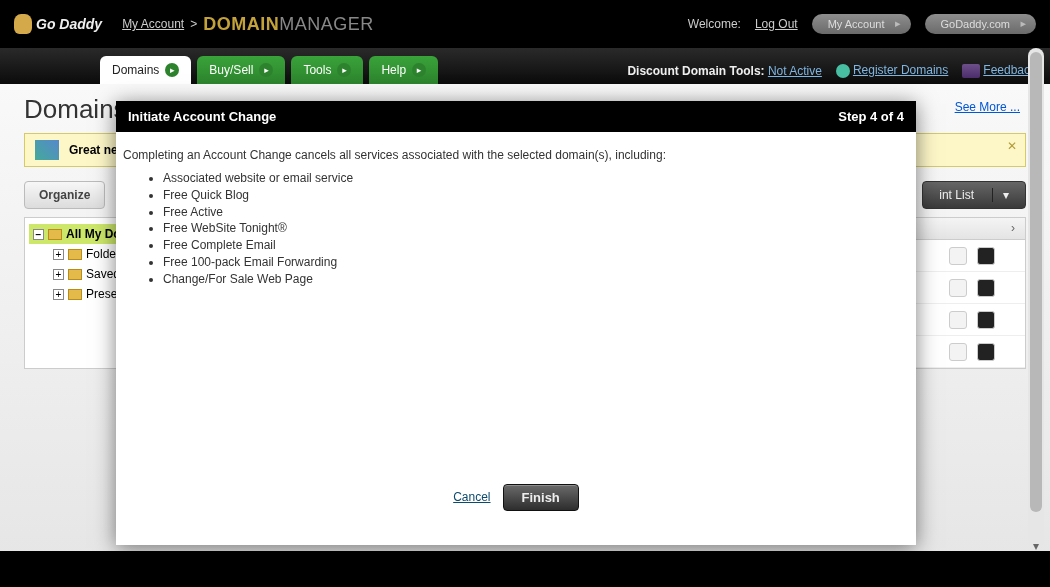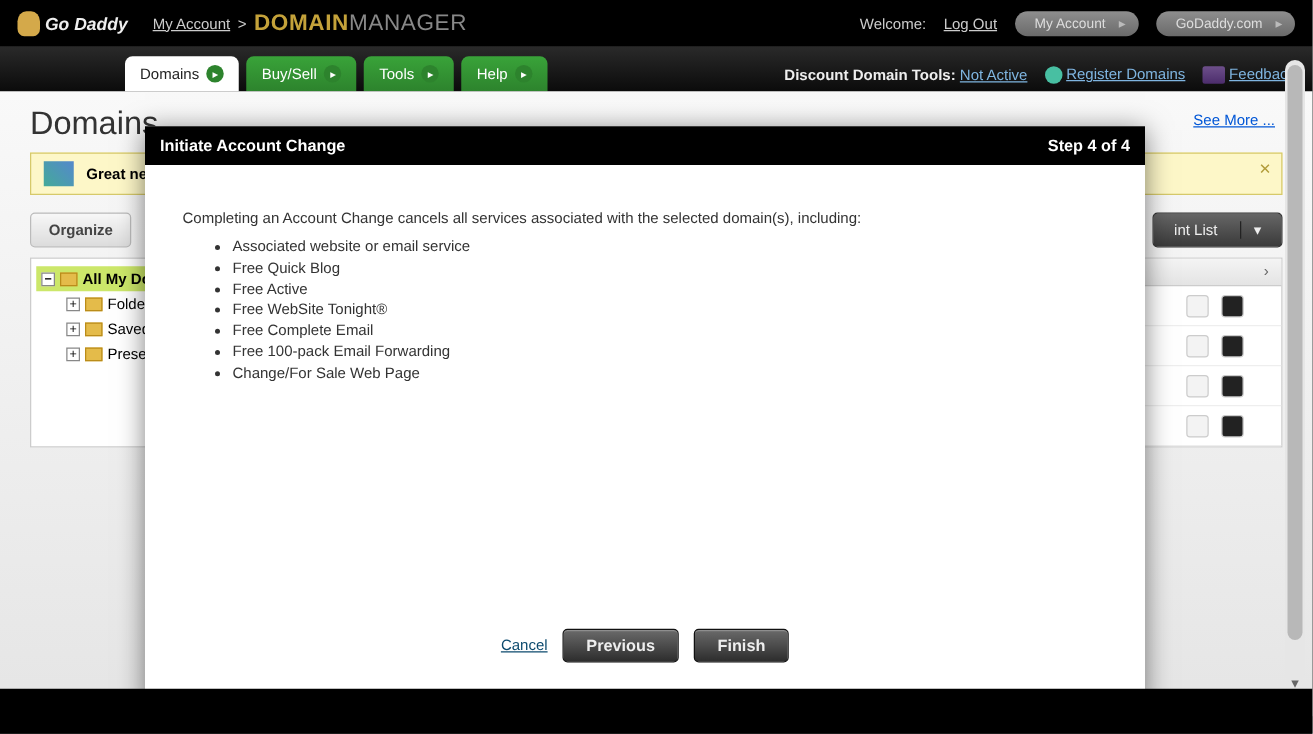--- a/index.html
+++ b/index.html
@@ -7,21 +7,21 @@
   font-family: Arial, Helvetica, sans-serif;
   font-size: 12px;
   background: #000;
   width: 1050px;
   height: 587px;
   overflow: hidden;
   position: relative;
 }
 .top-bar {
   background: #000;
-  height: 37px;
+  height: 48px;
   display: flex;
   align-items: center;
   padding: 0 14px;
 }
 .logo {
   color: #eee;
   font-weight: bold;
   font-style: italic;
   font-size: 14px;
   margin-right: 20px;
@@ -294,24 +294,23 @@
 .modal-header {
   background: #000;
   color: #fff;
   padding: 8px 12px;
   display: flex;
   justify-content: space-between;
   font-weight: bold;
   font-size: 13px;
 }
 .modal-body {
-  padding: 16px 30px 14px;
+  padding: 16px 7px 14px;
   color: #333;
   font-size: 12px;
-  margin-top: 19px;
 }
 .modal-body .msg { margin-bottom: 8px; }
 .modal-body ul {
   margin: 4px 0 0 40px;
   list-style: disc;
 }
 .modal-body li { line-height: 1.4; }
 .modal-footer {
   display: flex;
   justify-content: center;
@@ -494,21 +493,20 @@
       <li>Associated website or email service</li>
       <li>Free Quick Blog</li>
       <li>Free Active</li>
       <li>Free WebSite Tonight®</li>
       <li>Free Complete Email</li>
       <li>Free 100-pack Email Forwarding</li>
       <li>Change/For Sale Web Page</li>
     </ul>
     <div class="modal-footer">
       <a href="#">Cancel</a>
-      <div class="wiz-btn">Previous</div>
       <div class="wiz-btn">Finish</div>
     </div>
   </div>
 </div>
 
 <div class="scrollbar">
   <div class="thumb"></div>
   <div class="arrow down">▾</div>
 </div>
 

